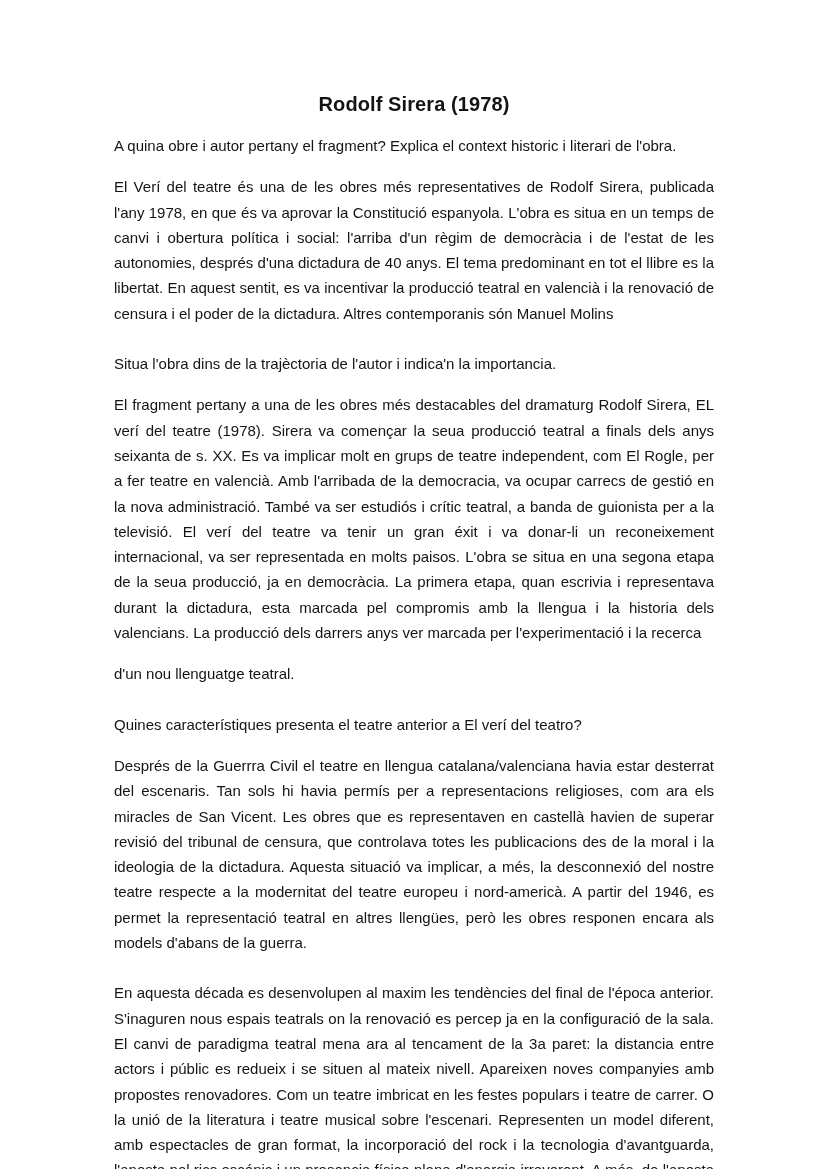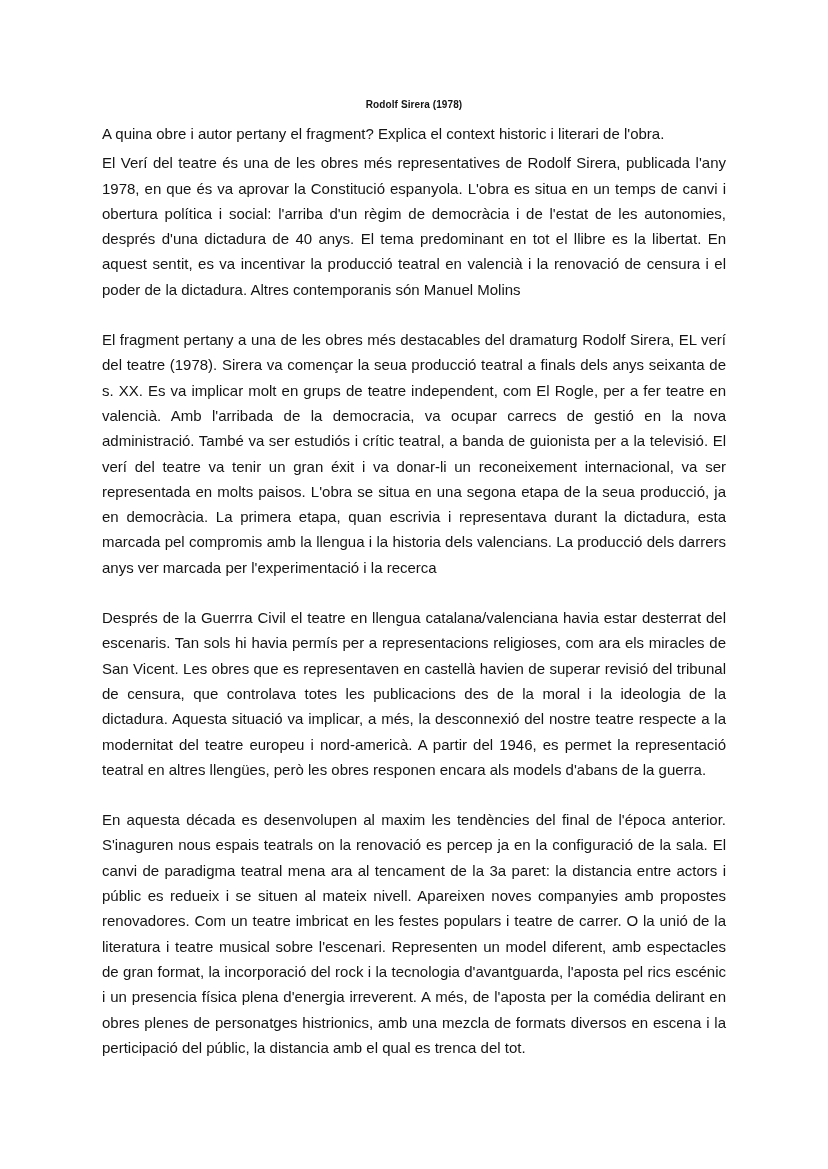--- a/index.html
+++ b/index.html
@@ -20,37 +20,37 @@
     overflow: hidden;
     box-sizing: border-box;
   }
   .content {
     position: absolute;
     left: 98px;
     top: 92px;
     width: 632px;
   }
   .doc-title {
-    font-size: 10px;
+    font-size: 20px;
     font-weight: bold;
     text-align: center;
     line-height: 25px;
     margin: 0 0 0 0;
     letter-spacing: 0.1px;
   }
   .section {
     margin: 0;
   }
   .section + .section {
     margin-top: 25px;
   }
   .para {
     font-size: 15px;
     line-height: 25.3px;
-    margin: 4px;
+    margin: 16px;
     text-align: justify;
     text-justify: inter-word;
     -webkit-hyphens: none;
     hyphens: none;
     word-spacing: 0px;
   }
   .para.left {
     text-align: left;
   }
   
@@ -62,24 +62,27 @@
   <div class="content">
 
     <div class="doc-title">Rodolf Sirera (1978)</div>
 
     <div class="section">
       <p class="para left">A quina obre i autor pertany el fragment? Explica el context historic i literari de l'obra.</p>
       <p class="para">El Verí del teatre és una de les obres més representatives de Rodolf Sirera, publicada l'any 1978, en que és va aprovar la Constitució espanyola. L'obra es situa en un temps de canvi i obertura política i social: l'arriba d'un règim de democràcia i de l'estat de les autonomies, després d'una dictadura de 40 anys. El tema predominant en tot el llibre es la libertat. En aquest sentit, es va incentivar la producció teatral en valencià i la renovació de censura i el poder de la dictadura. Altres contemporanis són Manuel Molins</p>
     </div>
 
     <div class="section">
+      <p class="para left">Situa l'obra dins de la trajèctoria de l'autor i indica'n la importancia.</p>
       <p class="para">El fragment pertany a una de les obres més destacables del dramaturg Rodolf Sirera, EL verí del teatre (1978). Sirera va començar la seua producció teatral a finals dels anys seixanta de s. XX. Es va implicar molt en grups de teatre independent, com El Rogle, per a fer teatre en valencià. Amb l'arribada de la democracia, va ocupar carrecs de gestió en la nova administració. També va ser estudiós i crític teatral, a banda de guionista per a la televisió. El verí del teatre va tenir un gran éxit i va donar-li un reconeixement internacional, va ser representada en molts paisos. L'obra se situa en una segona etapa de la seua producció, ja en democràcia. La primera etapa, quan escrivia i representava durant la dictadura, esta marcada pel compromis amb la llengua i la historia dels valencians. La producció dels darrers anys ver marcada per l'experimentació i la recerca</p>
+      <p class="para left">d'un nou llenguatge teatral.</p>
     </div>
 
     <div class="section">
+      <p class="para left">Quines característiques presenta el teatre anterior a El verí del teatro?</p>
       <p class="para">Després de la Guerrra Civil el teatre en llengua catalana/valenciana havia estar desterrat del escenaris. Tan sols hi havia permís per a representacions religioses, com ara els miracles de San Vicent. Les obres que es representaven en castellà havien de superar revisió del tribunal de censura, que controlava totes les publicacions des de la moral i la ideologia de la dictadura. Aquesta situació va implicar, a més, la desconnexió del nostre teatre respecte a la modernitat del teatre europeu i nord-americà. A partir del 1946, es permet la representació teatral en altres llengües, però les obres responen encara als models d'abans de la guerra.</p>
     </div>
 
     <div class="section">
       <p class="para">En aquesta década es desenvolupen al maxim les tendències del final de l'época anterior. S'inaguren nous espais teatrals on la renovació es percep ja en la configuració de la sala. El canvi de paradigma teatral mena ara al tencament de la 3a paret: la distancia entre actors i públic es redueix i se situen al mateix nivell. Apareixen noves companyies amb propostes renovadores. Com un teatre imbricat en les festes populars i teatre de carrer. O la unió de la literatura i teatre musical sobre l'escenari. Representen un model diferent, amb espectacles de gran format, la incorporació del rock i la tecnologia d'avantguarda, l'aposta pel rics escénic i un presencia física plena d'energia irreverent. A més, de l'aposta per la comédia delirant en obres plenes de personatges histrionics, amb una mezcla de formats diversos en escena i la perticipació del públic, la distancia amb el qual es trenca del tot.</p>
     </div>
 
   </div>
 </div>
 

